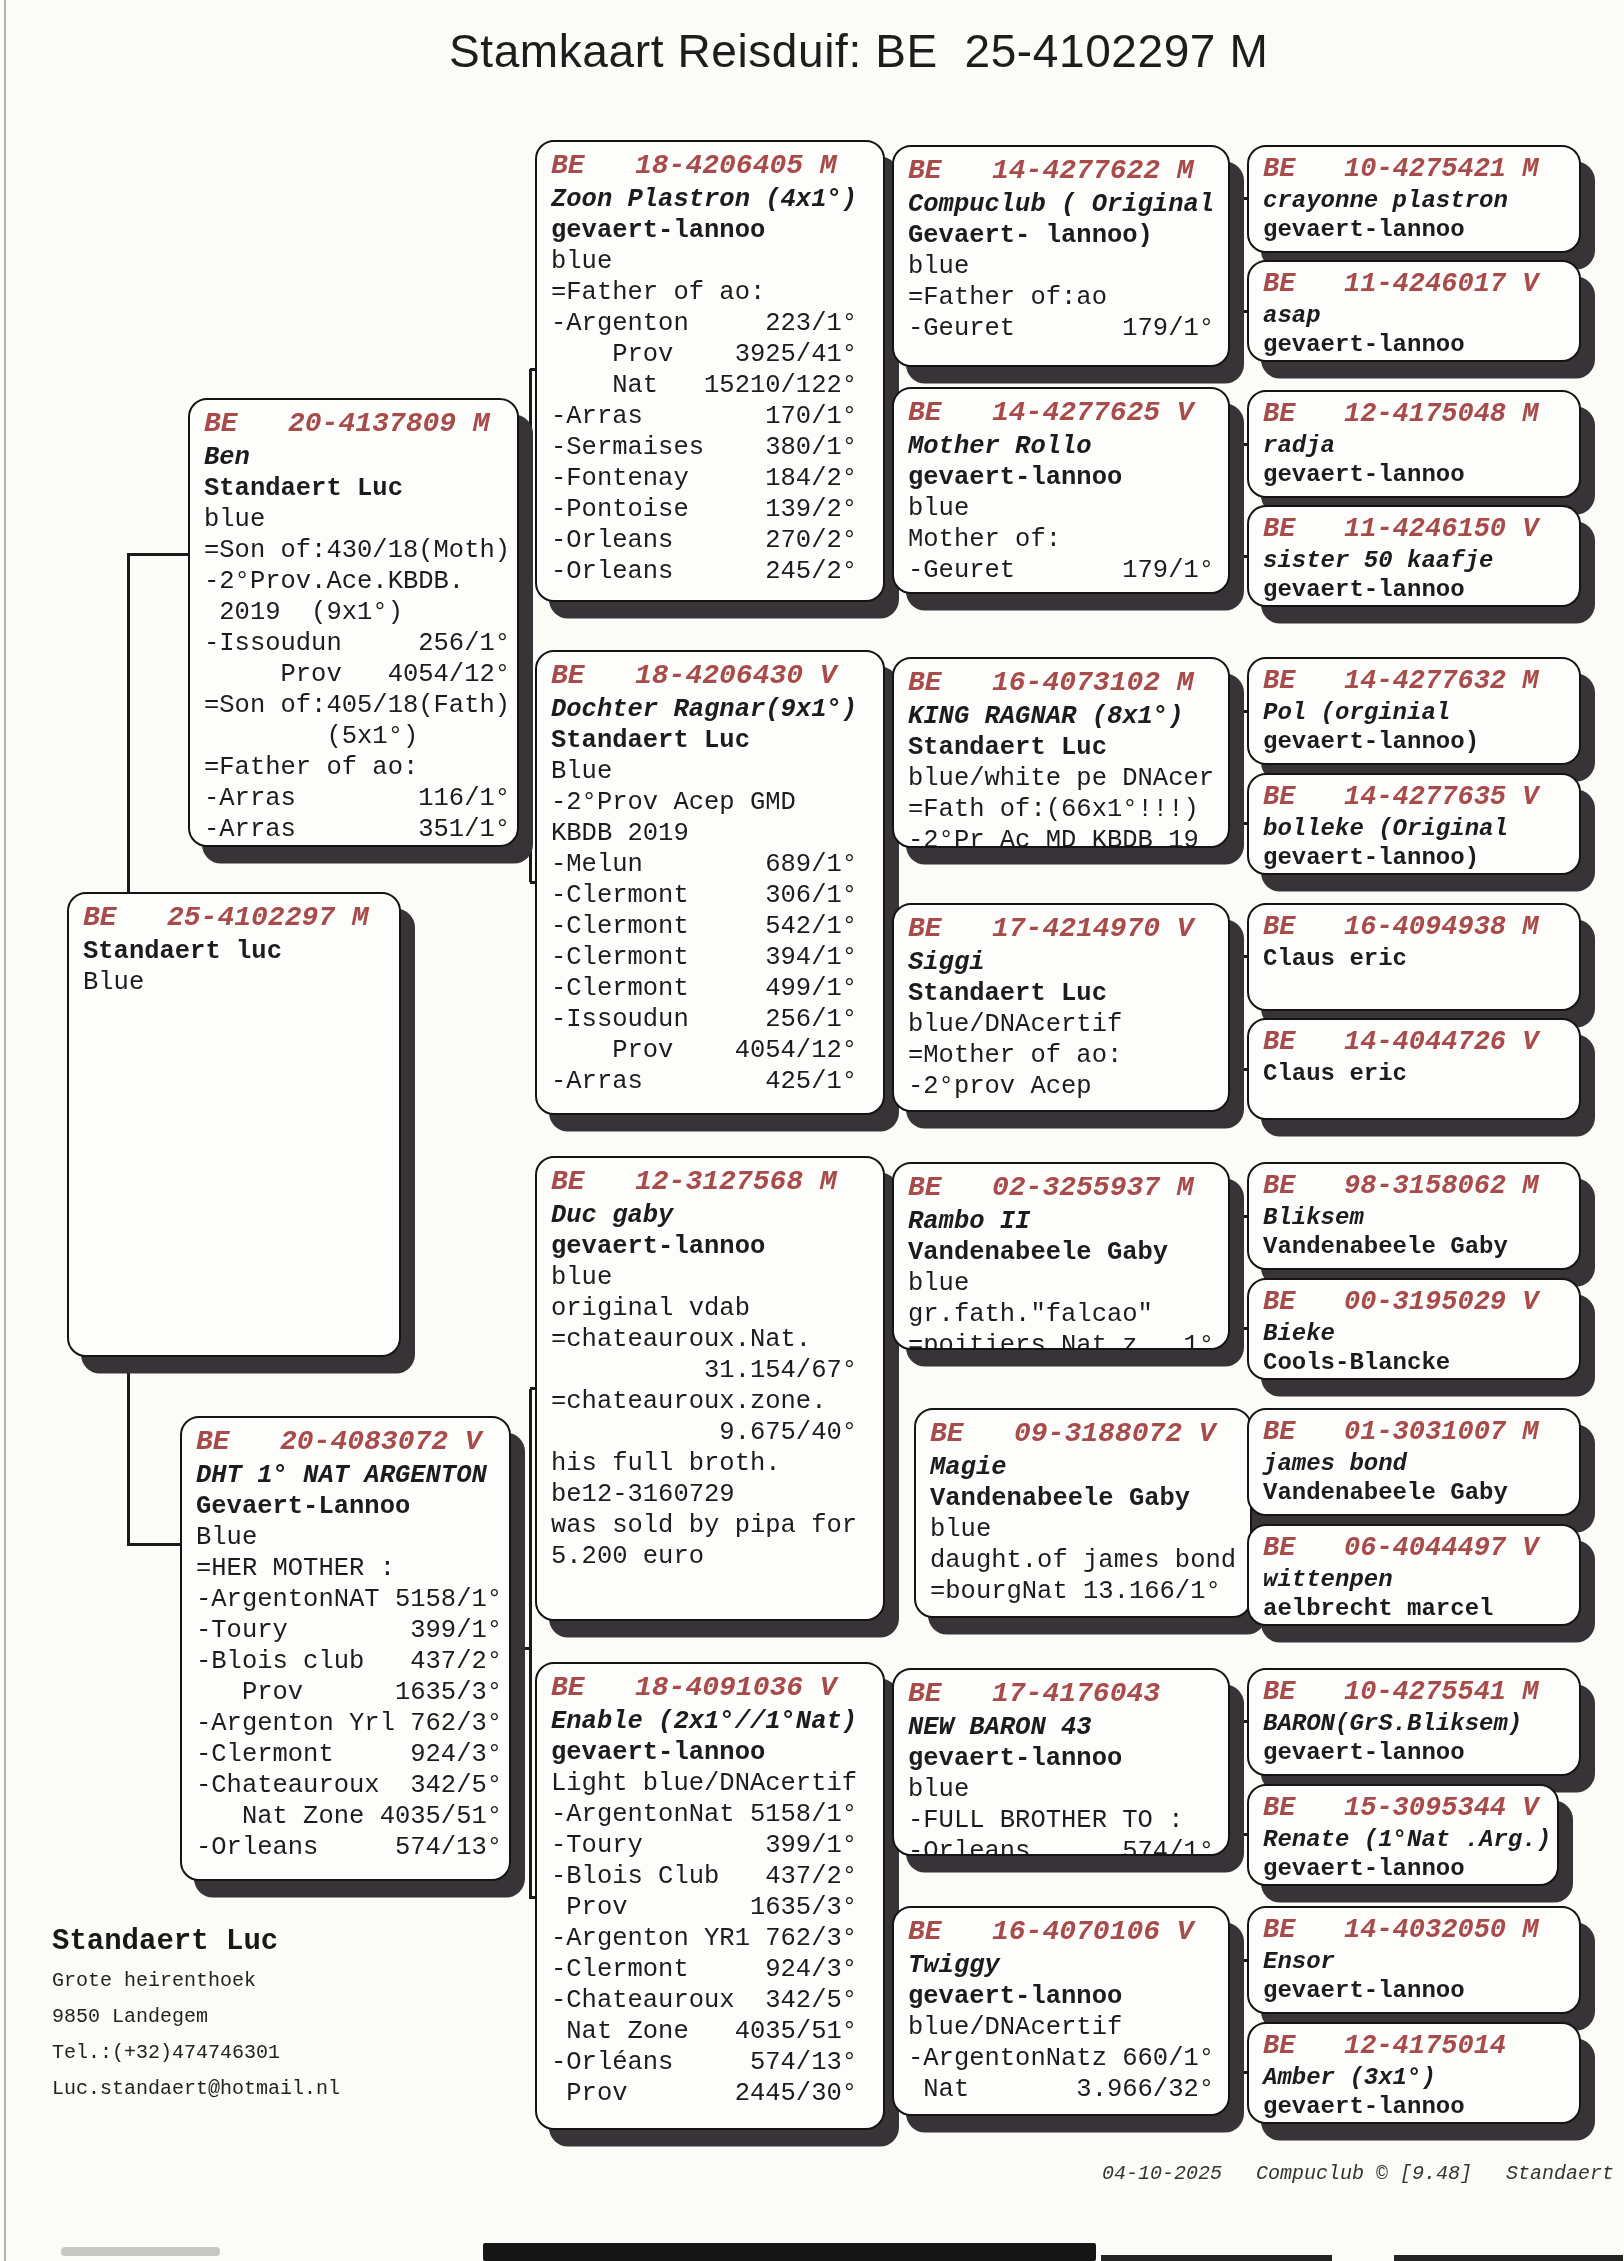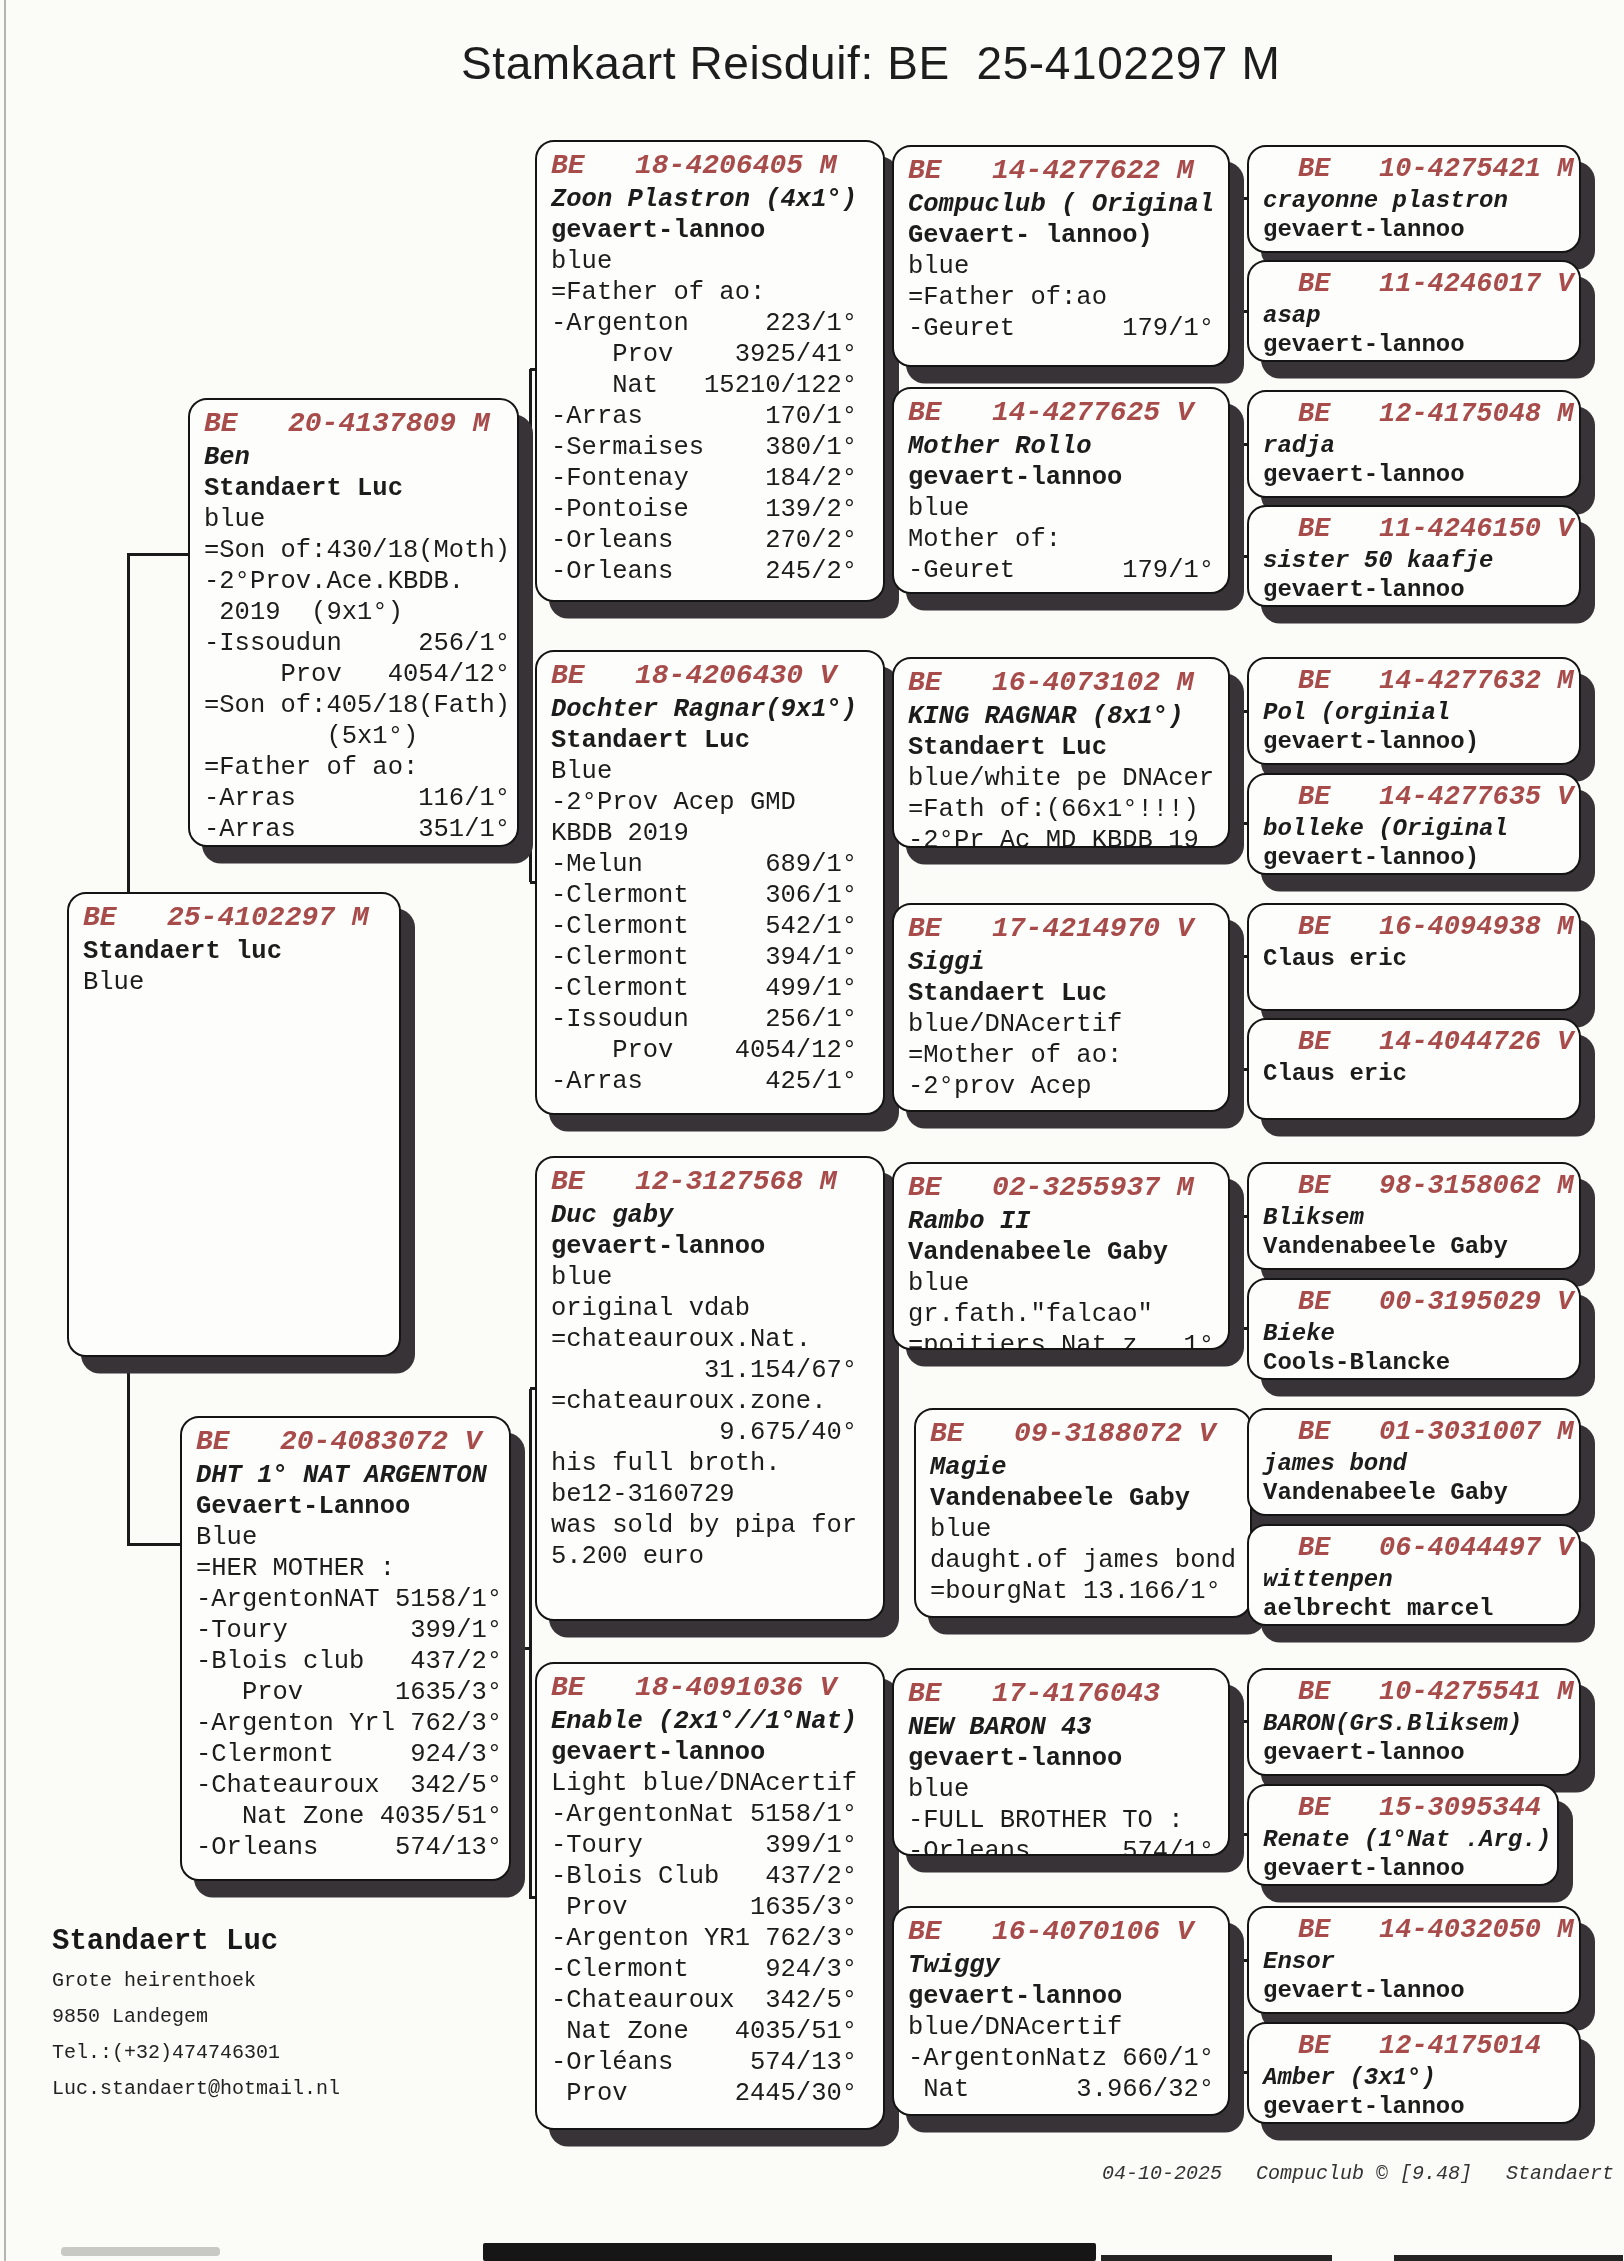--- a/index.html
+++ b/index.html
@@ -1,24 +1,24 @@
 <!DOCTYPE html>
 <html style="font-size:10.2px"><head>
 <meta charset="utf-8">
 <style>
   html,body{margin:0;padding:0;}
   body{width:1624px;height:2261px;position:relative;background:#fbfbf8;font-family:"Liberation Mono",monospace;overflow:hidden;}
   .page{position:absolute;inset:0;}
-  .title{position:absolute;left:449px;top:25.5px;margin:12px;font:400 46px/1.1 "Liberation Sans",sans-serif;color:#1d1d1d;letter-spacing:0.6px;white-space:pre;}
+  .title{position:absolute;left:449px;top:25.5px;margin:0;font:400 46px/1.1 "Liberation Sans",sans-serif;color:#1d1d1d;letter-spacing:0.6px;white-space:pre;}
   .box{position:absolute;background:#fdfdfb;border:2.5px solid #141414;border-radius:19px;
        box-shadow:14px 16.6px 0 #383336;box-sizing:border-box;padding:6.4px 14px;overflow:hidden;z-index:2;}
   .bh{font:italic 700 28px/36px "Liberation Mono",monospace;color:#a84c4b;white-space:pre;}
   .bl{font:400 25.5px/31px "Liberation Mono",monospace;color:#1c1c1c;white-space:pre;}
   .mid .bl{line-height:31px;}
-  .sm .bh{font-size:27px;line-height:33px;margin-left:35px;}
+  .sm .bh{font-size:27px;line-height:33px;}
   .sm .bl{font-size:24px;line-height:29px;}
   .ln-name{font-weight:700;font-style:italic;}
   .ln-owner{font-weight:700;}
   .ln{position:absolute;background:#1a1a1a;z-index:1;}
   .contact{position:absolute;left:52px;top:1921px;}
   .cname{font:700 29px/42px "Liberation Mono",monospace;color:#181818;}
   .cline{font:400 20px/36px "Liberation Mono",monospace;color:#222;}
   .footer{position:absolute;left:1054px;top:2135px;font:italic 400 20px/25.5px "Liberation Mono",monospace;color:#333;white-space:pre;}
   .footer span{margin-right:34px;}
   .edge-left{position:absolute;left:3.8px;top:0;width:2.5px;height:2261px;background:#b4b4b2;}

